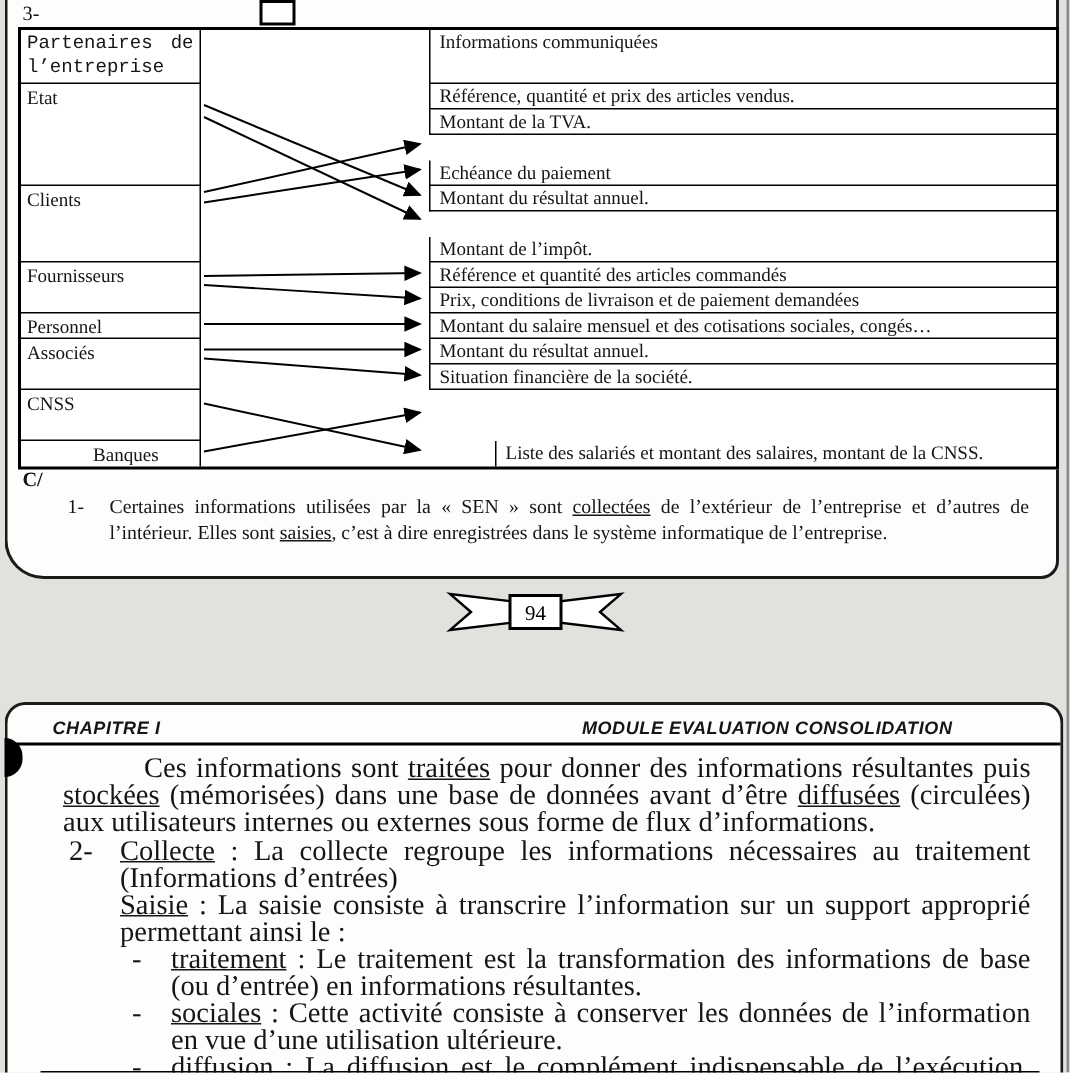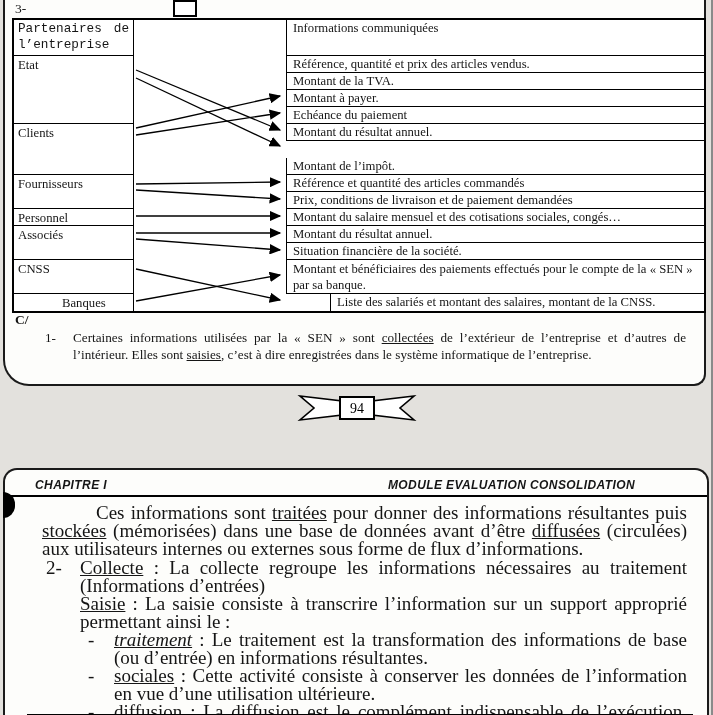--- a/index.html
+++ b/index.html
@@ -102,30 +102,28 @@
           <line x1="2" y1="177" x2="146" y2="177" marker-end="url(#ah)"></line>
           <line x1="2" y1="183" x2="146" y2="194" marker-end="url(#ah)"></line>
           <line x1="2" y1="213" x2="146" y2="244" marker-end="url(#ah)"></line>
           <line x1="2" y1="245" x2="146" y2="219" marker-end="url(#ah)"></line>
         </g>
       </svg>
     </div>
 
     <div class="rcell" style="grid-row:2">Référence, quantité et prix des articles vendus.</div>
     <div class="rcell" style="grid-row:3">Montant de la TVA.</div>
-    <div class="rcell" style="grid-row:4">Montant à payer.</div>
     <div class="rcell" style="grid-row:5">Echéance du paiement</div>
     <div class="rcell" style="grid-row:6">Montant du résultat annuel.</div>
     <div class="rcell" style="grid-row:8">Montant de l’impôt.</div>
     <div class="rcell" style="grid-row:9">Référence et quantité des articles commandés</div>
     <div class="rcell" style="grid-row:10">Prix, conditions de livraison et de paiement demandées</div>
     <div class="rcell" style="grid-row:11">Montant du salaire mensuel et des cotisations sociales, congés…</div>
     <div class="rcell" style="grid-row:12">Montant du résultat annuel.</div>
     <div class="rcell" style="grid-row:13">Situation financière de la société.</div>
-    <div class="rcell wrap" style="grid-row:14">Montant et bénéficiaires des paiements effectués pour le compte de la « SEN » par sa banque.</div>
     <div class="rcell nobb" style="grid-row:15">Liste des salariés et montant des salaires, montant de la CNSS.</div>
   </div>
 
   <div class="c-label">C/</div>
   <div class="note">
     <span class="num">1-</span>
     <span class="txt"><span>Certaines informations utilisées par la « SEN » sont </span><span style="text-decoration: underline;">collectées</span><span> de l’extérieur de l’entreprise et d’autres de l’intérieur. Elles sont </span><span style="text-decoration: underline;">saisies</span><span>, c’est à dire enregistrées dans le système informatique de l’entreprise.</span></span>
   </div>
 </div>
 
@@ -150,21 +148,21 @@
     <p class="p1"><span>Ces informations sont </span><span style="text-decoration: underline;">traitées</span><span> pour donner des informations résultantes puis </span><span style="text-decoration: underline;">stockées</span><span> (mémorisées) dans une base de données avant d’être </span><span style="text-decoration: underline;">diffusées</span><span> (circulées) aux utilisateurs internes ou externes sous forme de flux d’informations.</span></p>
 
     <div class="item2">
       <span class="num">2-</span>
       <div class="iblock">
         <div><span style="text-decoration: underline;">Collecte</span><span> : La collecte regroupe les informations nécessaires au traitement (Informations d’entrées)</span></div>
         <div><span style="text-decoration: underline;">Saisie</span><span> :  La saisie consiste à transcrire l’information sur un support approprié permettant ainsi le :</span></div>
 
         <div class="bullet">
           <span class="dash">-</span>
-          <span class="btext"><span style="text-decoration: underline; font-style: italic;">traitement</span><span> : Le traitement est la transformation des informations de base (ou d’entrée) en informations résultantes.</span></span>
+          <span class="btext"><span style="text-decoration: underline;">traitement</span><span> : Le traitement est la transformation des informations de base (ou d’entrée) en informations résultantes.</span></span>
         </div>
         <div class="bullet">
           <span class="dash">-</span>
           <span class="btext"><span style="text-decoration: underline;">sociales</span><span> : Cette activité consiste à conserver les données de l’information en vue d’une utilisation ultérieure.</span></span>
         </div>
         <div class="bullet">
           <span class="dash">-</span>
           <span class="btext"><span style="text-decoration: underline;">diffusion</span><span> : La diffusion est le complément indispensable de l’exécution. Elle consiste à mettre les informations </span><span style="text-decoration: underline;">résultats</span><span> à la disposition des utilisateurs.</span></span>
         </div>
       </div>

